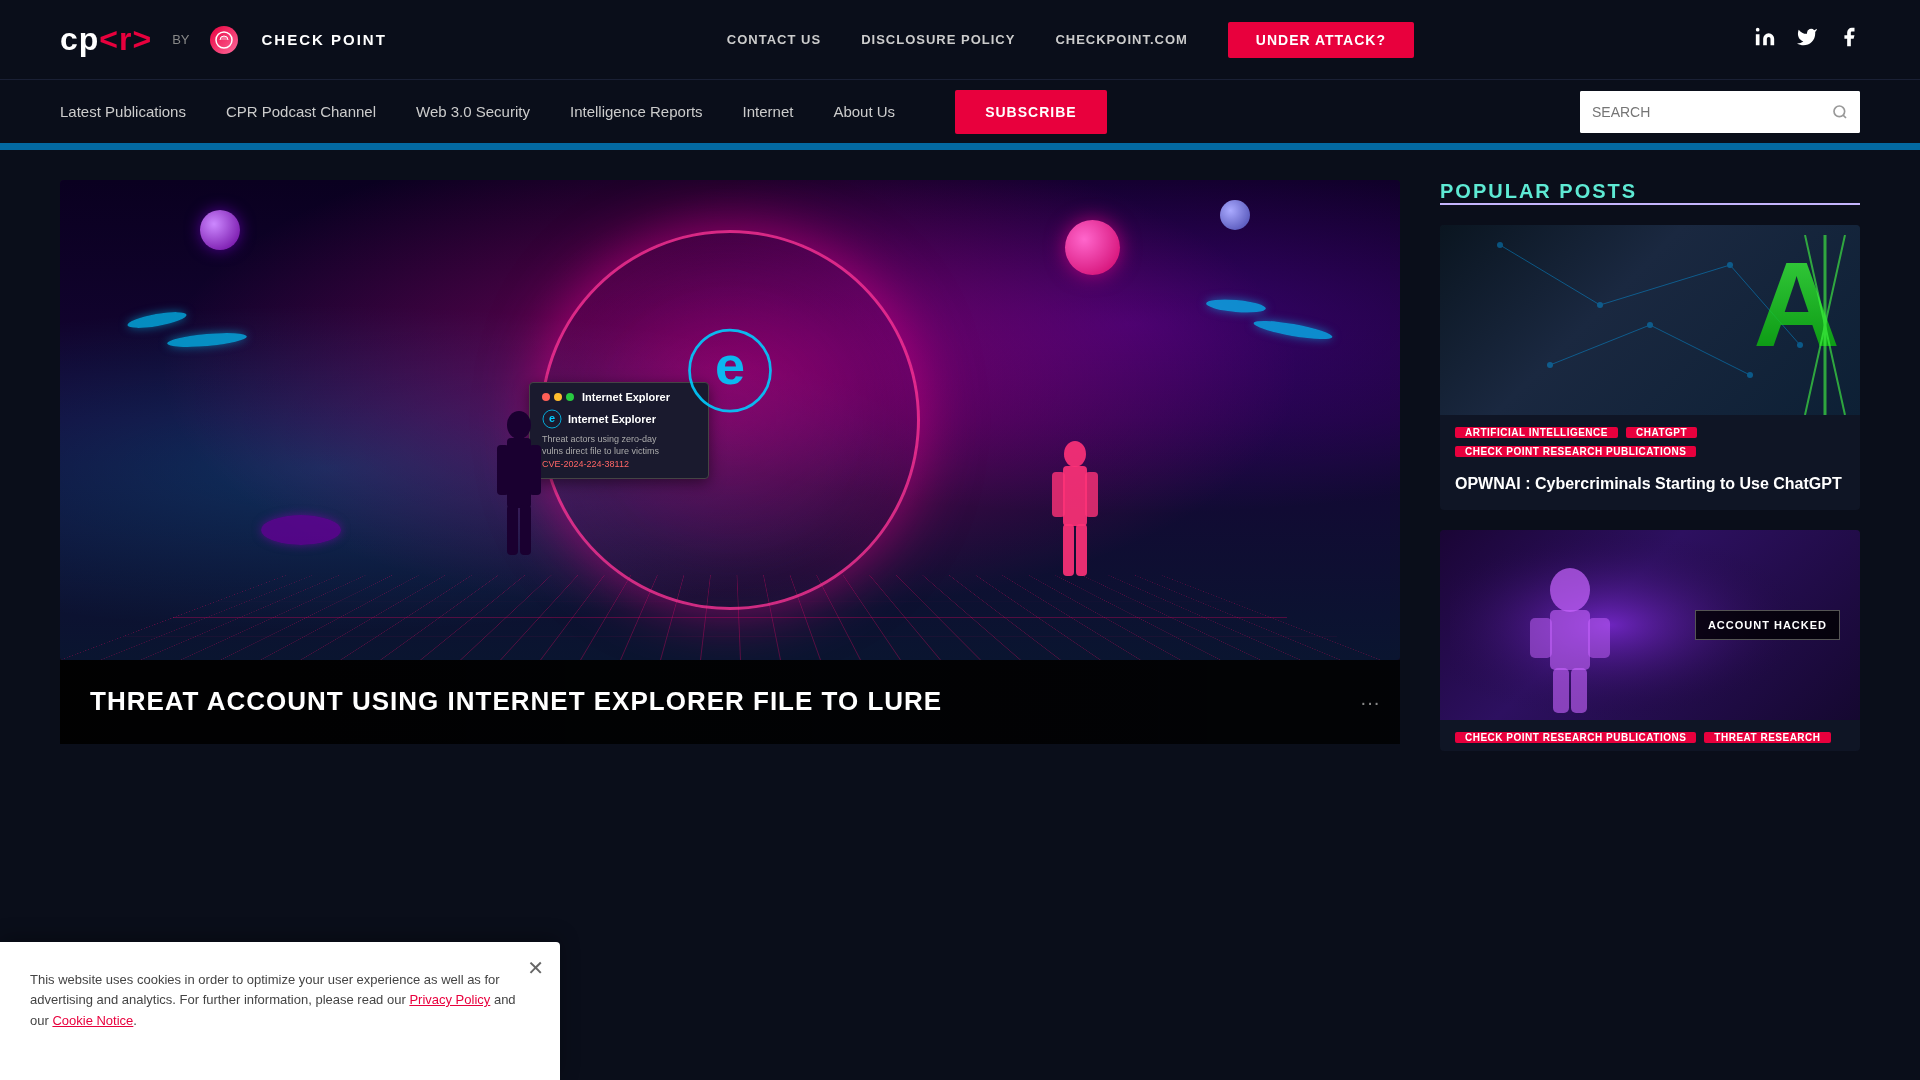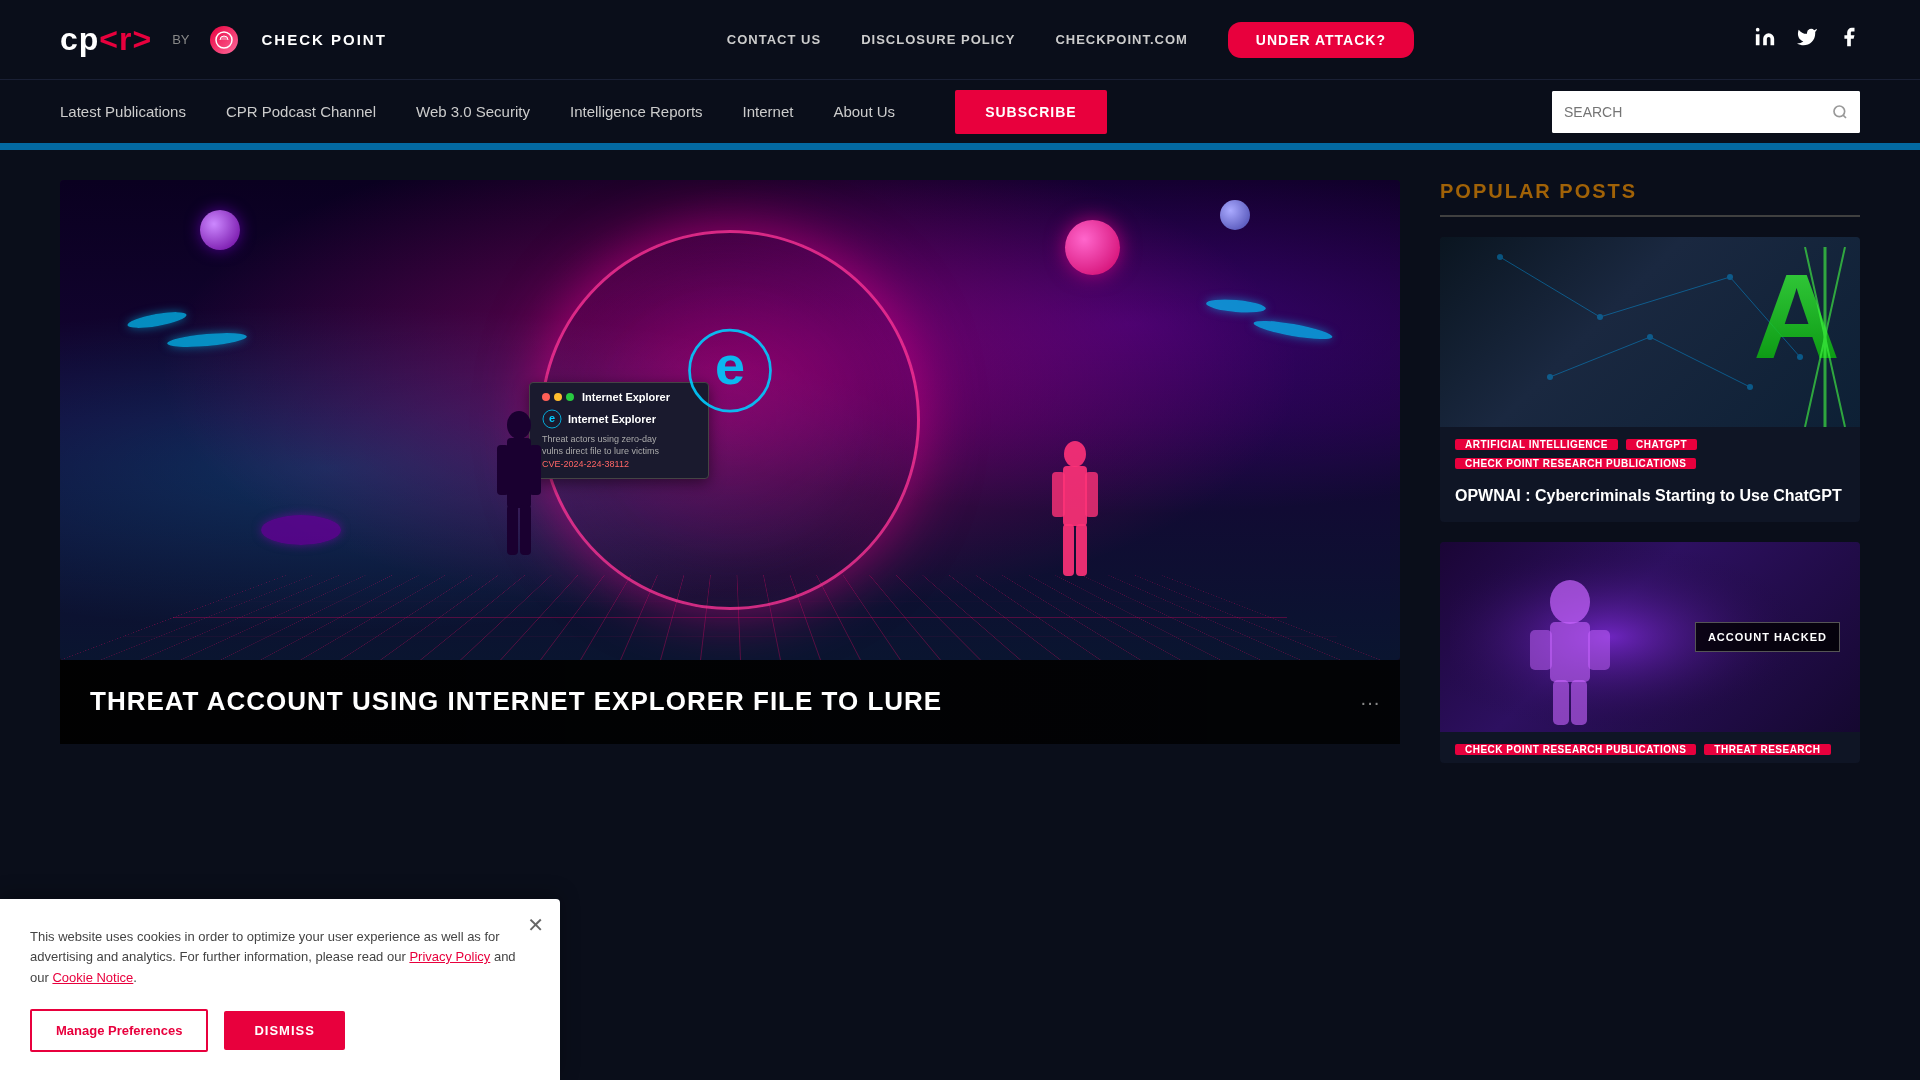--- a/index.html
+++ b/index.html
@@ -74,21 +74,21 @@
     }
     .under-attack-btn {
       background: #e8003d;
       color: #fff;
       border: none;
       padding: 10px 28px;
       font-size: 14px;
       font-weight: 700;
       letter-spacing: 1px;
       cursor: pointer;
-      border-radius: 13px;
+      border-radius: 2px;
     }
     .social-icons {
       display: flex;
       align-items: center;
       gap: 20px;
     }
     .social-icon {
       color: #fff;
       font-size: 20px;
       cursor: pointer;
@@ -125,21 +125,21 @@
       border-radius: 2px;
       margin-left: 20px;
     }
     .search-box {
       margin-left: auto;
       display: flex;
       align-items: center;
       background: #fff;
       border-radius: 2px;
       overflow: hidden;
-      width: 308px;
+      width: 280px;
       height: 42px;
     }
     .search-input {
       border: none;
       outline: none;
       padding: 0 12px;
       font-size: 14px;
       color: #333;
       width: 100%;
       height: 100%;
@@ -303,25 +303,24 @@
     }
 
     
     .sidebar {
       width: 420px;
       flex-shrink: 0;
     }
     .popular-posts-title {
       font-size: 20px;
       font-weight: 800;
-      color: #a16207;
+      color: #5eead4;
       letter-spacing: 2px;
       margin-bottom: 20px;
-      padding-bottom: 12px;
-      border-bottom: 2px solid #404040;
+      border-bottom: 2px solid #c4b5fd;
     }
     .post-card {
       background: #0f1525;
       border-radius: 4px;
       overflow: hidden;
       margin-bottom: 20px;
     }
     .post-card-image {
       width: 100%;
       height: 190px;
@@ -677,17 +676,13 @@
       </div>
     </div>
   </div>
 </div>
 
 <div class="cookie-banner">
   <button class="cookie-close">✕</button>
   <p class="cookie-text">
     <span>This website uses cookies in order to optimize your user experience as well as for advertising and analytics.  For further information, please read our </span><a>Privacy Policy</a><span> and our </span><a>Cookie Notice</a>.
   </p>
-  <div class="cookie-buttons">
-    <button class="manage-prefs-btn">Manage Preferences</button>
-    <button class="dismiss-btn">DISMISS</button>
-  </div>
 </div>
 
 </body></html>

